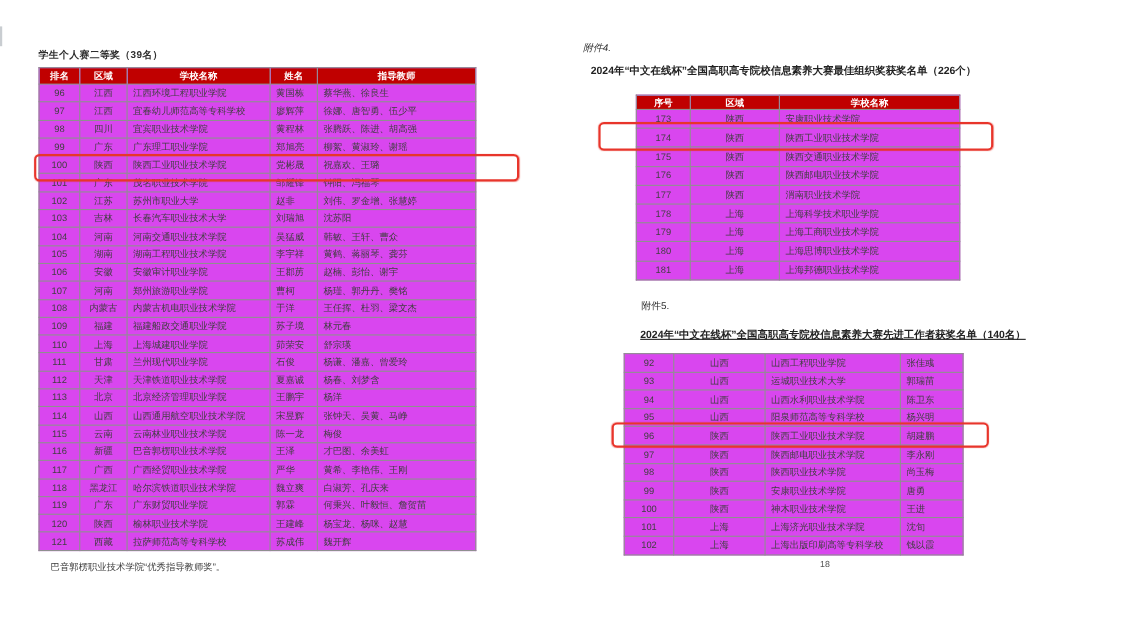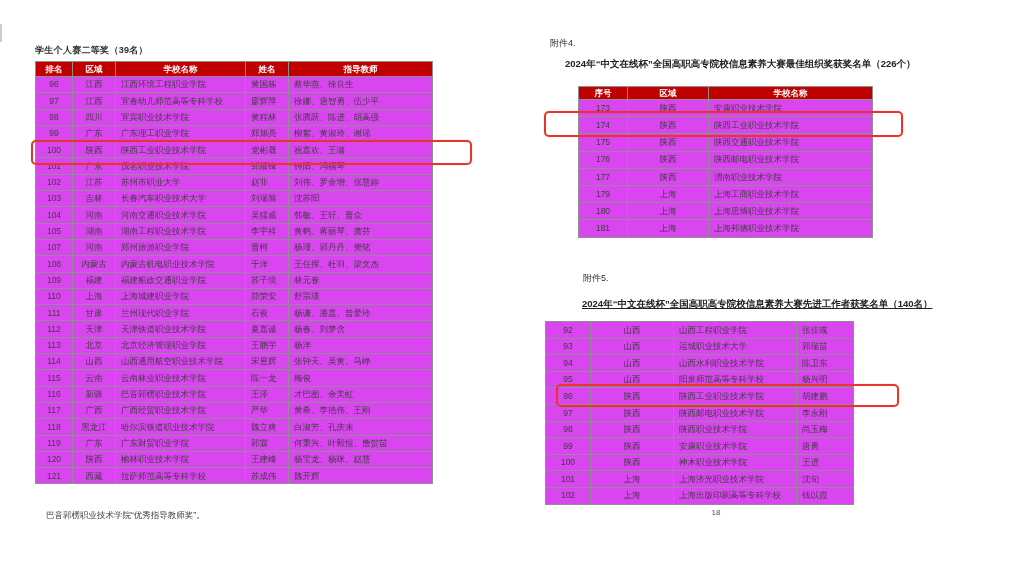--- a/index.html
+++ b/index.html
@@ -21,37 +21,37 @@
   .tbl td:nth-child(1), .tbl td:nth-child(2) { text-align:center; padding:0 1px; }
 
   .tbl-left { left:35px; top:61px; width:397px; }
   .tbl-left th { height:14px; }
   .tbl-left td { height:15.3px; }
 
   .tbl-a4 { left:578px; top:86px; width:294px; }
   .tbl-a4 th { height:12px; }
   .tbl-a4 td { height:16.2px; }
 
-  .tbl-a5 { left:545px; top:321px; width:308px;padding-left:24px; }
+  .tbl-a5 { left:567px; top:321px; width:308px;padding-left:24px; }
   .tbl-a5 td { height:15.6px; }
 
   
   .left-title {
     position:absolute; left:35px; top:44px; width:397px; text-align:left;
     font-size:9px; font-weight:bold; color:#2e2e2e; letter-spacing:0.3px;
   }
   .att-label { position:absolute; font-size:9px; color:#2e2e2e; }
-  .a4-label { left:550px; top:37px; }
+  .a4-label { left:530px; top:37px;font-style:italic; }
   .a5-label { left:573px; top:272px;margin-left:10px; }
   .att-title { position:absolute; font-size:9.5px; font-weight:bold; color:#222222; white-space:nowrap; }
-  .a4-title { left:537px; top:58px;margin-left:28px; }
+  .a4-title { left:537px; top:58px; }
   .a5-title { left:582px; top:298px; text-decoration:underline; }
 
   .footnote { position:absolute; left:46px; top:510px; font-size:8.5px; color:#3a3a3a; }
-  .page-number { position:absolute; left:700px; top:508px; width:32px; text-align:center; font-size:8px; color:#555; }
+  .page-number { position:absolute; left:734px; top:508px; width:32px; text-align:center; font-size:8px; color:#555; }
 
   
   .hlbox {
     position:absolute; border:2.5px solid #e8352b; border-radius:5px;
     box-shadow:0 0 1px rgba(232,53,43,0.55); pointer-events:none; background:transparent;
   }
   .hl-left { left:31px; top:140px; width:437px; height:21px; }
   .hl-a4   { left:544px; top:111px; width:355px; height:22px; }
   .hl-a5   { left:556px; top:384px; width:339px; height:19px; }
 </style>
@@ -144,20 +144,27 @@
         <td>韩敏、王轩、曹众</td>
       </tr>
       <tr>
         <td>105</td>
         <td>湖南</td>
         <td>湖南工程职业技术学院</td>
         <td>李宇祥</td>
         <td>黄鹤、蒋丽琴、龚芬</td>
       </tr>
       <tr>
+        <td>106</td>
+        <td>安徽</td>
+        <td>安徽审计职业学院</td>
+        <td>王郡苈</td>
+        <td>赵楠、彭怡、谢宇</td>
+      </tr>
+      <tr>
         <td>107</td>
         <td>河南</td>
         <td>郑州旅游职业学院</td>
         <td>曹柯</td>
         <td>杨瑾、郭丹丹、樊铭</td>
       </tr>
       <tr>
         <td>108</td>
         <td>内蒙古</td>
         <td>内蒙古机电职业技术学院</td>
@@ -297,20 +304,25 @@
         <td>176</td>
         <td>陕西</td>
         <td>陕西邮电职业技术学院</td>
       </tr>
       <tr>
         <td>177</td>
         <td>陕西</td>
         <td>渭南职业技术学院</td>
       </tr>
       <tr>
+        <td>178</td>
+        <td>上海</td>
+        <td>上海科学技术职业学院</td>
+      </tr>
+      <tr>
         <td>179</td>
         <td>上海</td>
         <td>上海工商职业技术学院</td>
       </tr>
       <tr>
         <td>180</td>
         <td>上海</td>
         <td>上海思博职业技术学院</td>
       </tr>
       <tr>

